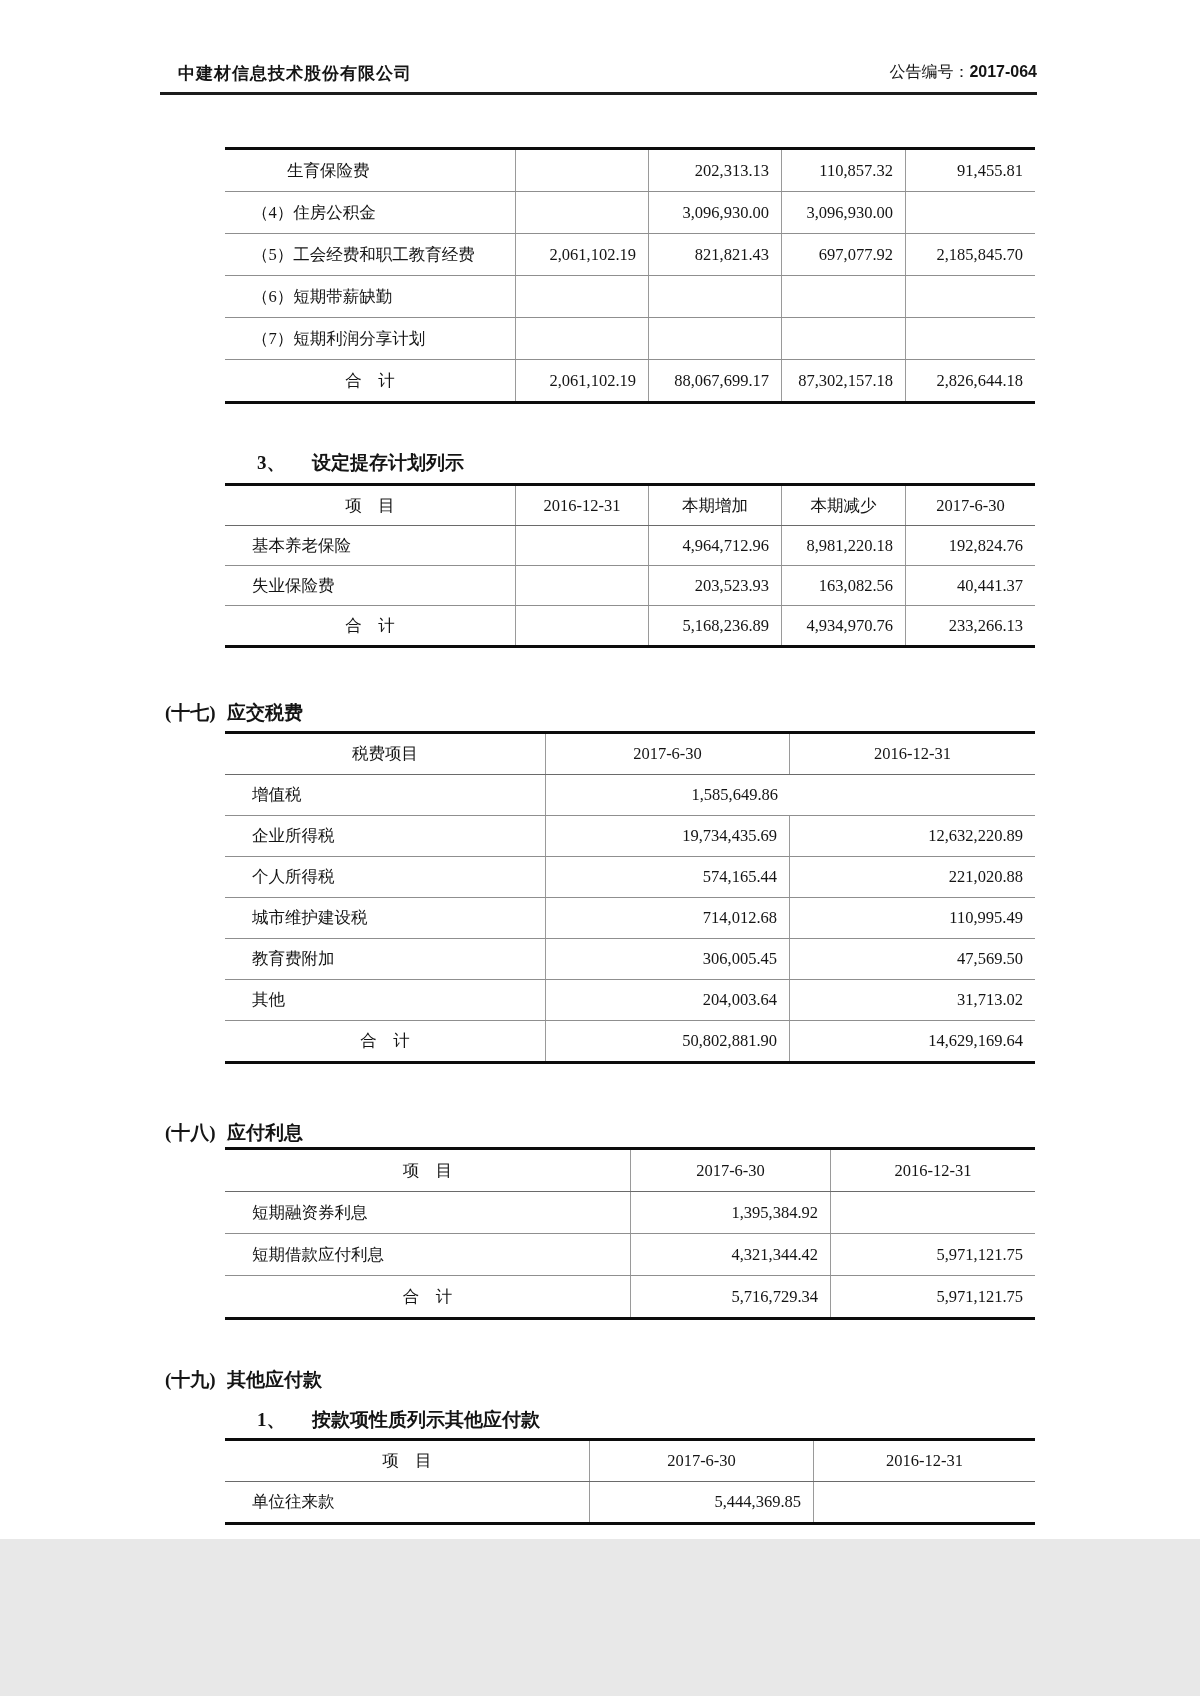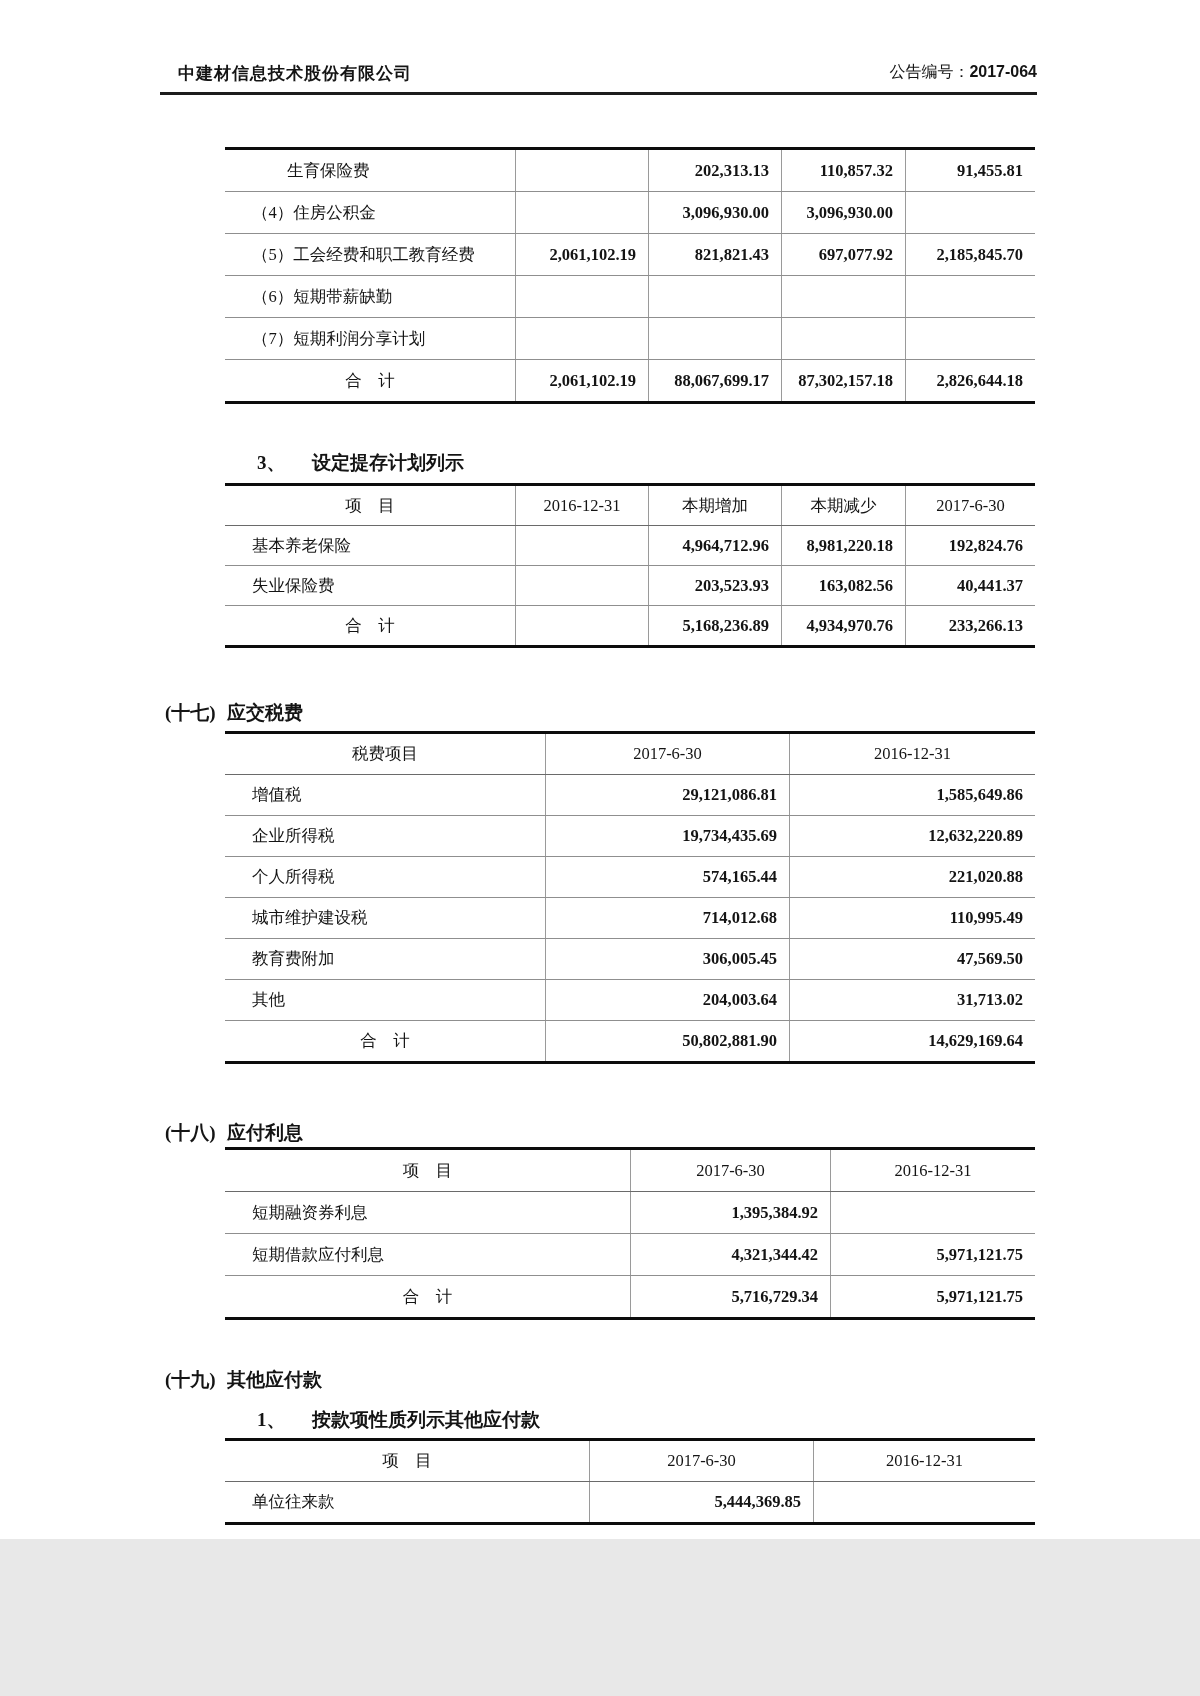--- a/index.html
+++ b/index.html
@@ -43,21 +43,21 @@
   .g3a { grid-template-columns:321px 244px 245px; }
   .g3b { grid-template-columns:406px 200px 204px; }
   .g3c { grid-template-columns:365px 224px 221px; }
   .cell {
     display:flex; align-items:center; font-size:16.5px;
     border-right:1px solid #9a9a9a; overflow:hidden; white-space:nowrap;
   }
   .cell:last-child { border-right:none; }
   .lbl { padding-left:27px; justify-content:flex-start; }
   .deep { padding-left:62px; }
-  .num { justify-content:flex-end; padding-right:12px;font-weight:bold; }
+  .num { justify-content:flex-end; padding-right:12px; }
   .ctr { justify-content:center; padding:0; }
   .rh41 .row { height:41px; }
   .rh39 .row { height:39px; }
   .rh40 .row { height:40px; }
   #t1 { top:147px; }
   #t2 { top:483px; }
   #t3 { top:731px; }
   #t4 { top:1147px; }
   #t5 { top:1438px; }
   #sec3   { top:450px; }
@@ -175,21 +175,20 @@
   </div>
 
   <div id="t3" class="tbl rh40">
     <div class="row g3a hdr-row">
       <div class="cell ctr">税费项目</div>
       <div class="cell ctr">2017-6-30</div>
       <div class="cell ctr">2016-12-31</div>
     </div>
     <div class="row g3a">
       <div class="cell lbl">增值税</div>
-      <div class="cell num">29,121,086.81</div>
       <div class="cell num">1,585,649.86</div>
     </div>
     <div class="row g3a">
       <div class="cell lbl">企业所得税</div>
       <div class="cell num">19,734,435.69</div>
       <div class="cell num">12,632,220.89</div>
     </div>
     <div class="row g3a">
       <div class="cell lbl">个人所得税</div>
       <div class="cell num">574,165.44</div>

